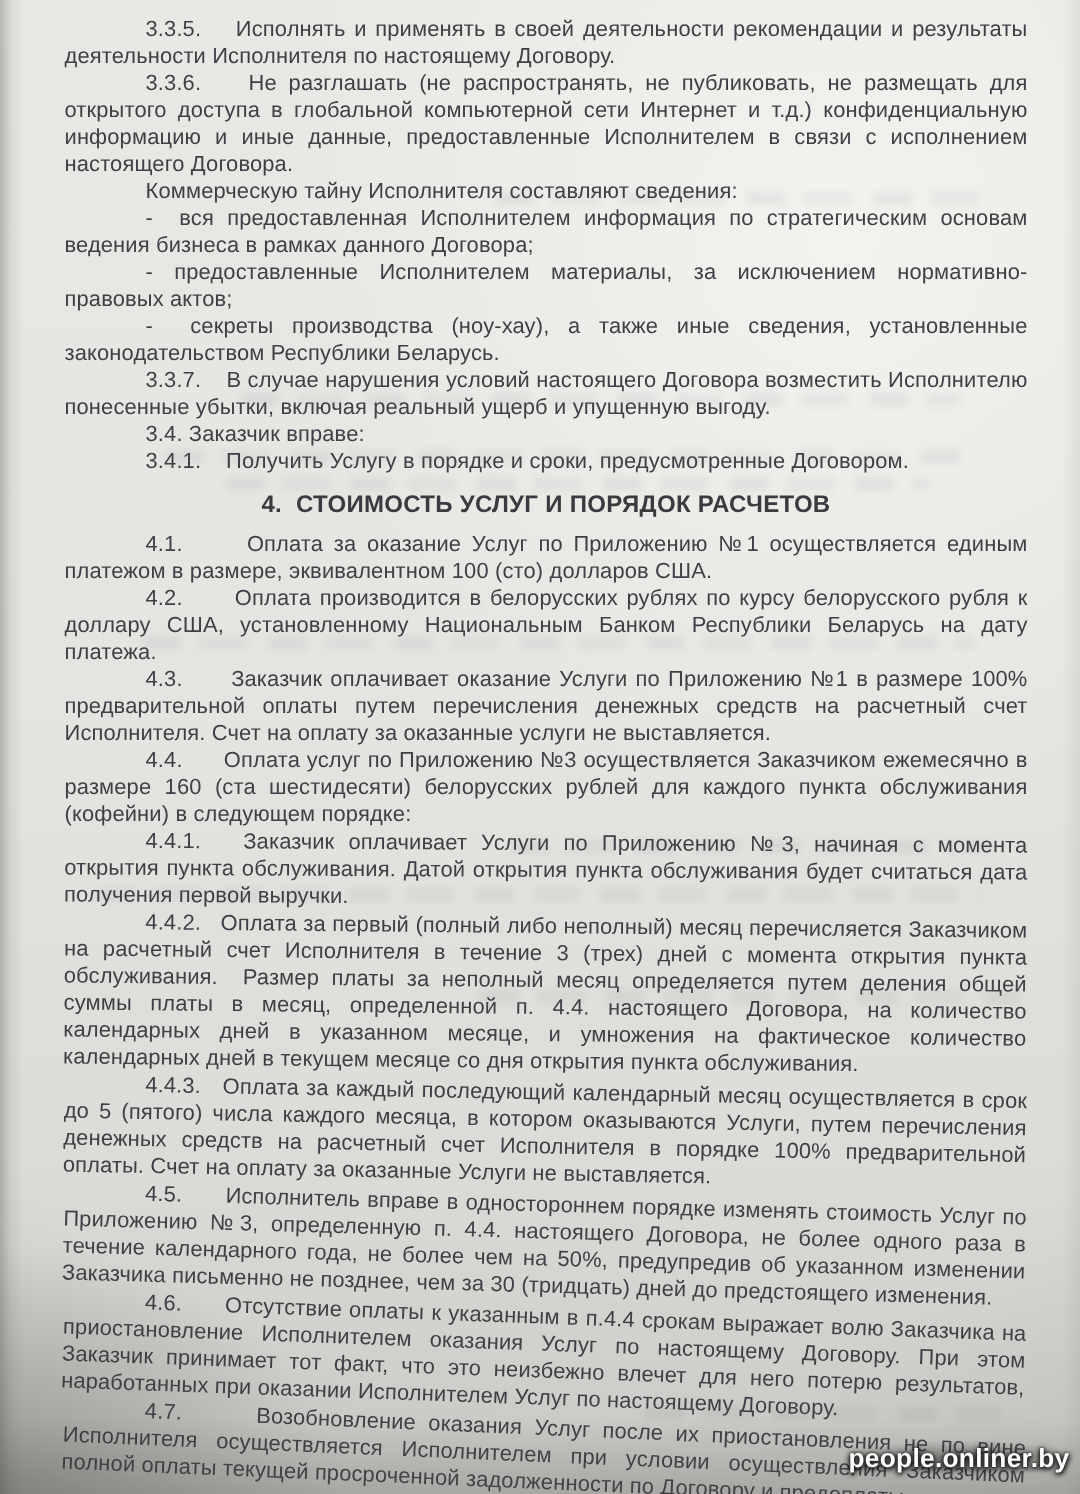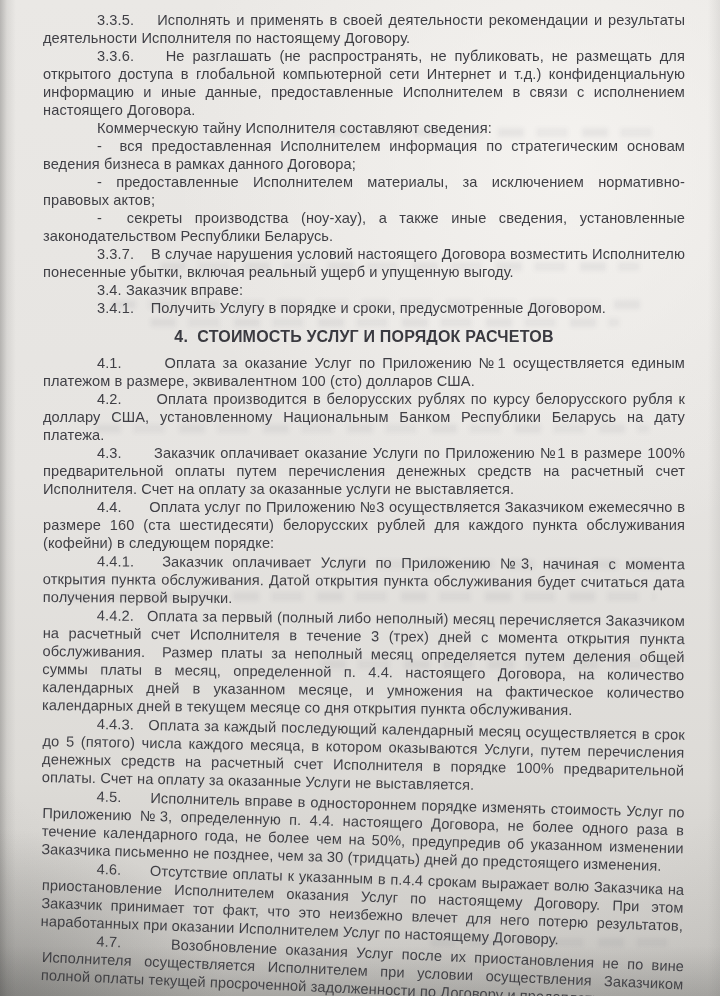--- a/index.html
+++ b/index.html
@@ -108,13 +108,14 @@
     <p class="para">4.3.&nbsp;&nbsp;&nbsp;&nbsp;&nbsp; Заказчик оплачивает оказание Услуги по Приложению №1 в размере 100% предварительной оплаты путем перечисления денежных средств на расчетный счет Исполнителя. Счет на оплату за оказанные услуги не выставляется.</p>
     <p class="para">4.4.&nbsp;&nbsp;&nbsp;&nbsp;&nbsp; Оплата услуг по Приложению №3 осуществляется Заказчиком ежемесячно в размере 160 (ста шестидесяти) белорусских рублей для каждого пункта обслуживания (кофейни) в следующем порядке:</p>
     <p class="para t0">4.4.1.&nbsp;&nbsp; Заказчик оплачивает Услуги по Приложению №3, начиная с момента открытия пункта обслуживания. Датой открытия пункта обслуживания будет считаться дата получения первой выручки.</p>
     <p class="para t1">4.4.2.&nbsp;&nbsp; Оплата за первый (полный либо неполный) месяц перечисляется Заказчиком на расчетный счет Исполнителя в течение 3 (трех) дней с момента открытия пункта обслуживания. &nbsp;Размер платы за неполный месяц определяется путем деления общей суммы платы в месяц, определенной п. 4.4. настоящего Договора, на количество календарных дней в указанном месяце, и умножения на фактическое количество календарных дней в текущем месяце со дня открытия пункта обслуживания.</p>
     <p class="para t2">4.4.3.&nbsp;&nbsp; Оплата за каждый последующий календарный месяц осуществляется в срок до 5 (пятого) числа каждого месяца, в котором оказываются Услуги, путем перечисления денежных средств на расчетный счет Исполнителя в порядке 100% предварительной оплаты. Счет на оплату за оказанные Услуги не выставляется.</p>
     <p class="para t3">4.5.&nbsp;&nbsp;&nbsp;&nbsp;&nbsp; Исполнитель вправе в одностороннем порядке изменять стоимость Услуг по Приложению №3, определенную п. 4.4. настоящего Договора, не более одного раза в течение календарного года, не более чем на 50%, предупредив об указанном изменении Заказчика письменно не позднее, чем за 30 (тридцать) дней до предстоящего изменения.</p>
     <p class="para t4">4.6.&nbsp;&nbsp;&nbsp;&nbsp;&nbsp; Отсутствие оплаты к указанным в п.4.4 срокам выражает волю Заказчика на приостановление Исполнителем оказания Услуг по настоящему Договору. При этом Заказчик принимает тот факт, что это неизбежно влечет для него потерю результатов, наработанных при оказании Исполнителем Услуг по настоящему Договору.</p>
     <p class="para t5">4.7.&nbsp;&nbsp;&nbsp;&nbsp;&nbsp; Возобновление оказания Услуг после их приостановления не по вине Исполнителя осуществляется Исполнителем при условии осуществления Заказчиком полной оплаты текущей просроченной задолженности по Договору и предоплаты</p>
   </div>
 
+  <div class="watermark">people.onliner.by</div>
 </div>
 
 </body></html>

